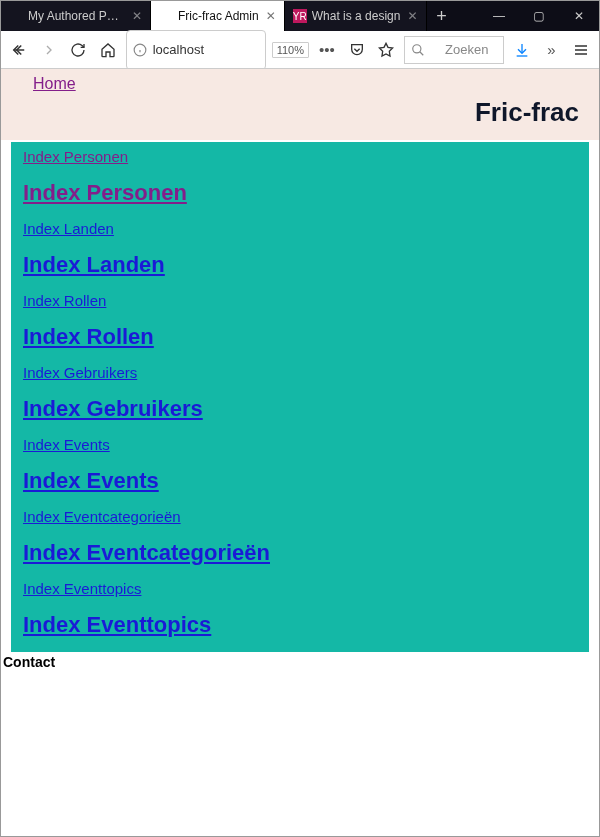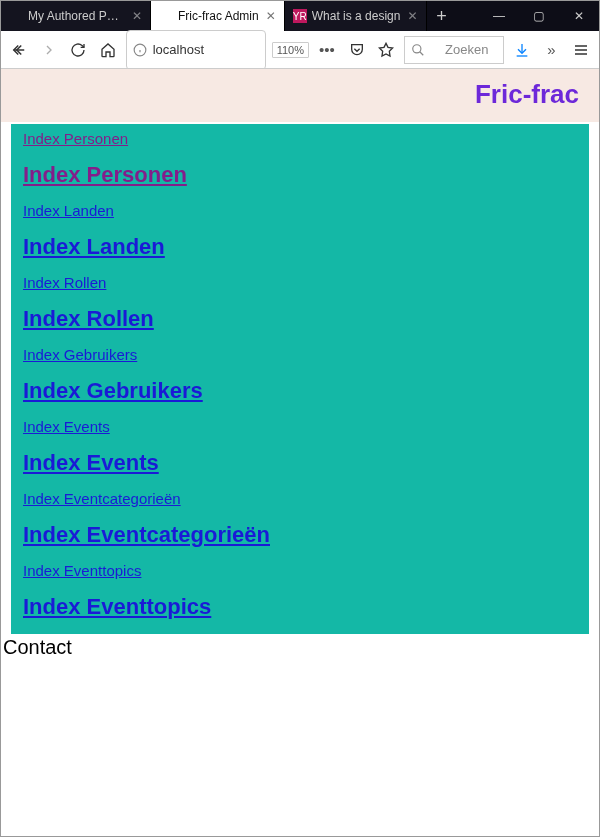--- a/index.html
+++ b/index.html
@@ -104,42 +104,42 @@
   }
   .homelink {
     margin-left: 18px;
   }
   .homelink a { color:#831e8a; text-decoration:underline; }
   .brand {
     text-align:right;
     font-weight:bold;
     font-size:26px;
     padding: 4px 10px 4px 0;
-    color:#6d28d9;
+    color:#0f172a;
   }
   .graybox {
     background:#14b8a6;
     margin: 2px 10px 0 10px;
     padding: 6px 12px 14px 12px;
   }
   .link-small a { color:#1a1ad6; text-decoration:underline; font-size:15px; }
   .link-small.visited a { color:#831e8a; }
   .h2link a {
     color:#1a1ad6;
     font-weight:bold;
     font-size:22px;
     text-decoration:underline;
   }
   .h2link.visited a { color:#831e8a; }
   .graybox > div { margin-top: 14px; }
   .graybox > div:first-child { margin-top: 0; }
   .footer1 { padding: 8px 0 8px 2px; }
   .beheer { padding: 4px 0 10px 2px; }
   .beheer a { color:#831e8a; text-decoration:underline; }
-  .contact { font-weight:normal; font-size:20px; padding:2px 0 10px 2px; }
+  .contact { font-weight:bold; font-size:14px; padding:2px 0 10px 2px; }
   .norm { padding: 4px 0 60px 2px; }
   svg { display:block; }
 </style>
 </head>
 <body>
 
 <div class="titlebar">
   <div class="tabs">
     <div class="tab">
       <span class="favicon"></span>
@@ -229,20 +229,23 @@
   <div class="tbtn">
     <svg width="16" height="16" viewBox="0 0 24 24" fill="none" stroke="#333" stroke-width="2">
         <path d="M3 6h18M3 12h18M3 18h18"></path>
       </svg>
   </div>
 </div>
 
 <div class="viewport">
   <div class="page">
     <div class="header">
+      <div class="homelink">
+        <a href="#">Home</a>
+      </div>
       <div class="brand">Fric-frac</div>
     </div>
 
     <div class="graybox" id="sections">
         <div class="link-small visited"><a href="#">Index Personen</a></div>
         <div class="h2link visited"><a href="#">Index Personen</a></div>
         <div class="link-small"><a href="#">Index Landen</a></div>
         <div class="h2link"><a href="#">Index Landen</a></div>
         <div class="link-small"><a href="#">Index Rollen</a></div>
         <div class="h2link"><a href="#">Index Rollen</a></div>

